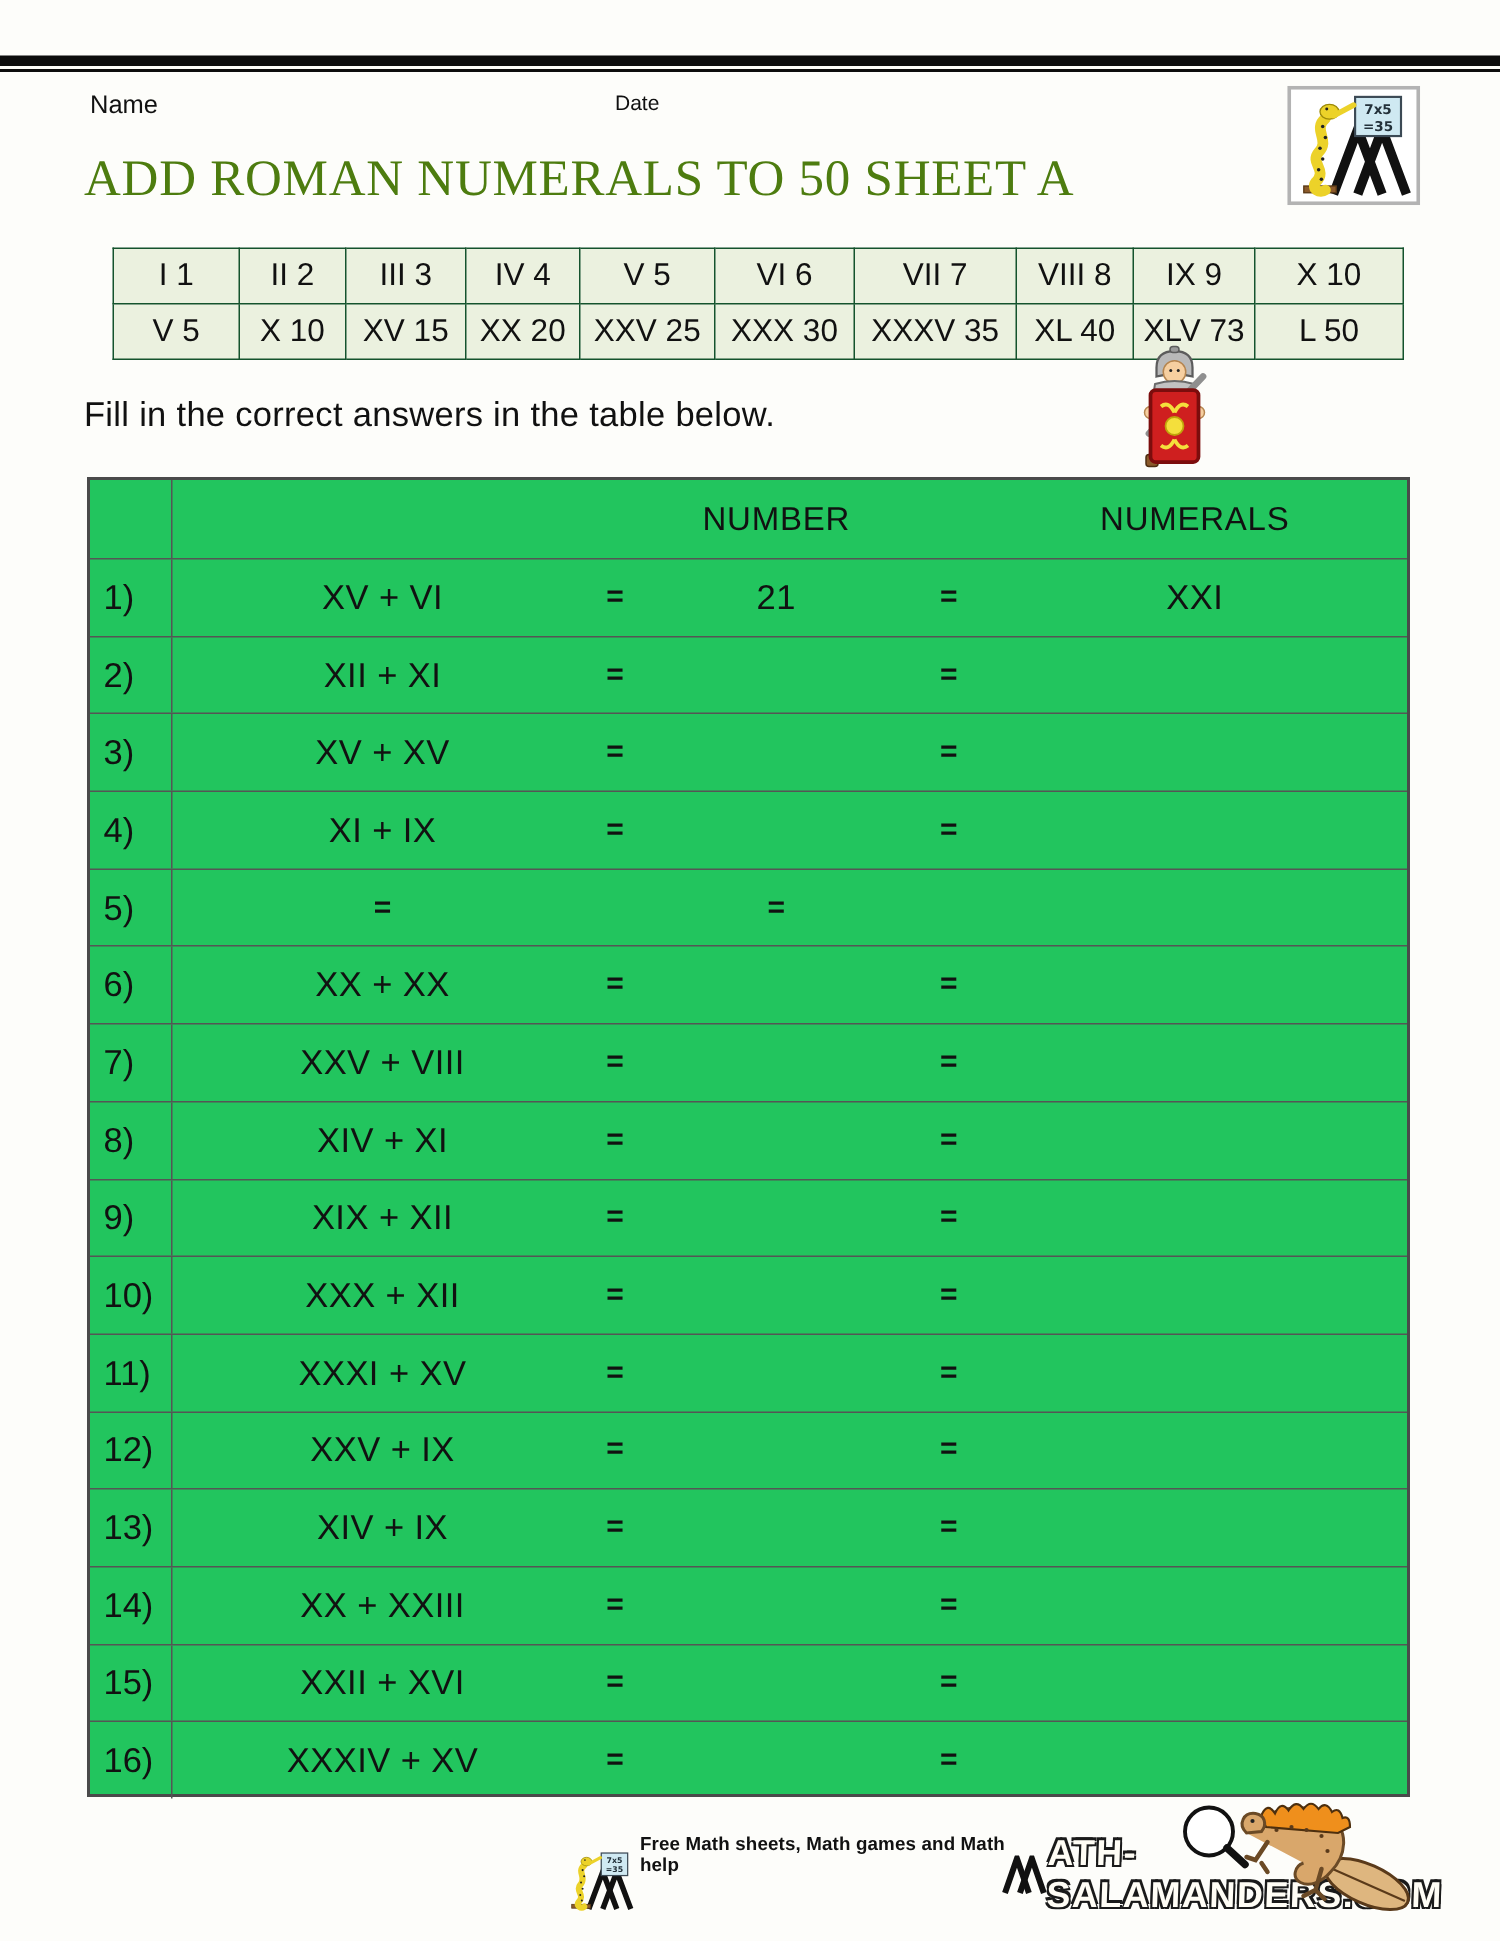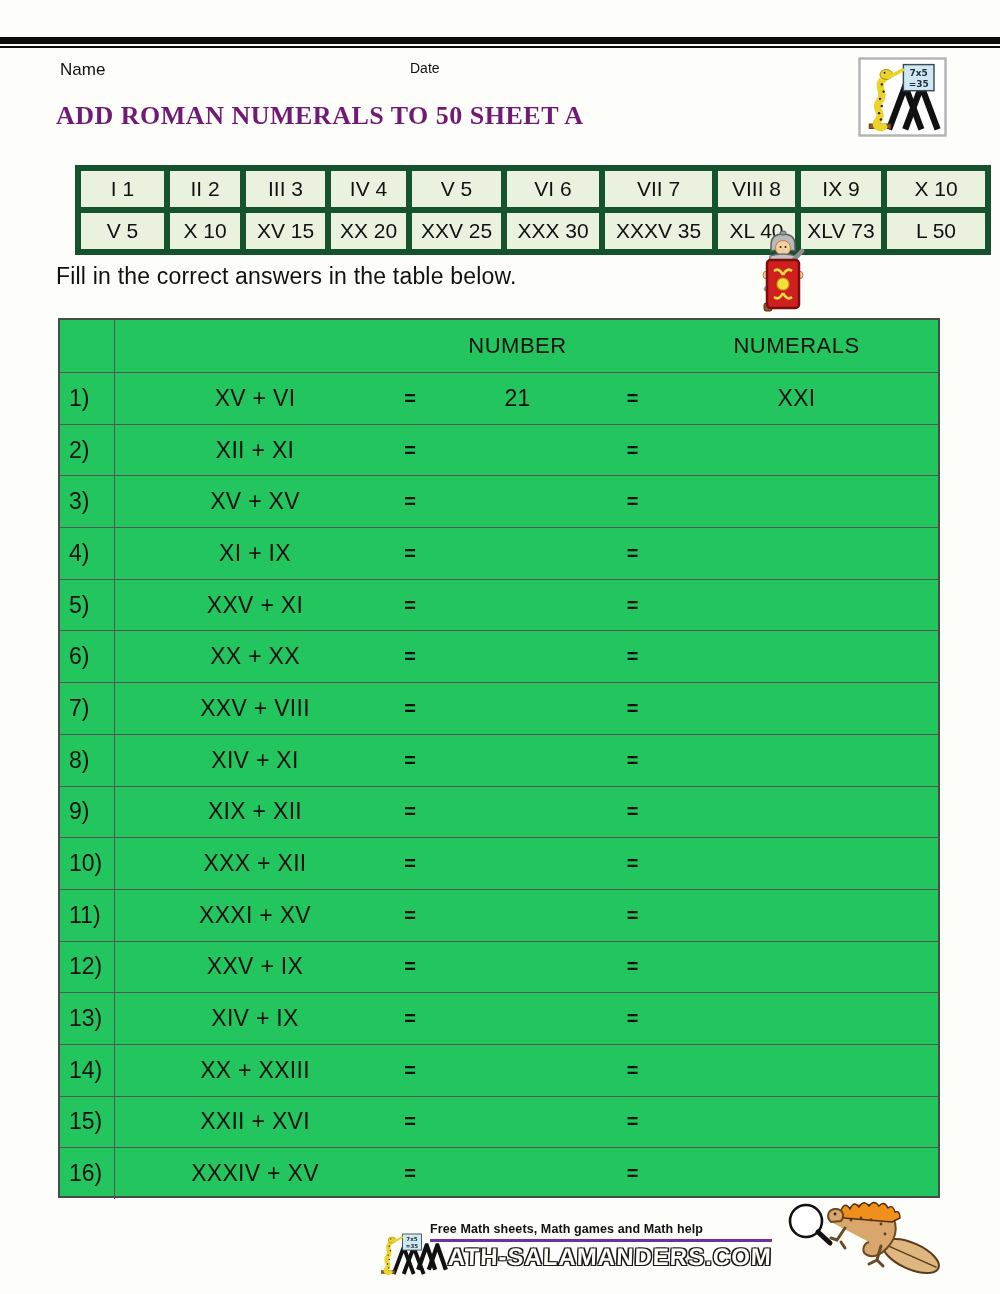--- a/index.html
+++ b/index.html
@@ -10,26 +10,26 @@
   .top-rule{position:absolute;top:37px;left:0;width:1000px;}
   .top-rule .thick{height:7px;background:#0d0d0d;}
   .top-rule .thin{height:2px;background:#0d0d0d;margin-top:2px;}
 
   .name-label{position:absolute;top:60px;left:60px;font-size:17px;}
   .date-label{position:absolute;top:60px;left:410px;font-size:14px;}
 
   .corner-logo{position:absolute;top:57px;left:858px;}
 
   .title{position:absolute;top:101px;left:56px;margin:0;
-         font-family:"Liberation Serif",serif;font-weight:700;
-         font-size:26px;letter-spacing:.5px;color:#701a75;}
+         font-family:"Liberation Serif",serif;font-weight:400;
+         font-size:34px;letter-spacing:.5px;color:#4d7c0f;}
 
   
   .ref-table{position:absolute;top:165px;left:75px;border-collapse:collapse;table-layout:fixed;}
-  .ref-table td{background:#ebf1df;border:6px solid #14532d;text-align:center;
+  .ref-table td{background:#ebf1df;border:1px solid #14532d;text-align:center;
                 font-size:21px;height:36px;padding:0;white-space:nowrap;}
 
   .instruction{position:absolute;top:263px;left:56px;font-size:23px;letter-spacing:.2px;}
 
   .soldier{position:absolute;top:229px;left:752px;}
 
   
   .main-table{position:absolute;top:318px;left:58px;width:882px;height:880px;
               box-sizing:border-box;border:2px solid #4a4a4a;background:#22c55e;}
   .mrow{display:grid;grid-template-columns:55px 280px 30px 185px 45px auto;
@@ -41,21 +41,21 @@
   .rownum{height:100%;display:flex;align-items:center;justify-content:flex-start;
           padding-left:9px;box-sizing:border-box;border-right:1px solid #555;
           font-size:23px;}
   .expr,.numval,.numerals{font-size:23px;letter-spacing:.3px;}
   .eq{font-size:20px;font-weight:700;}
   .hcell{font-size:22px;letter-spacing:.5px;}
 
   
   .footer{position:absolute;left:377px;top:1222px;display:flex;align-items:flex-start;}
   .footer-icon{margin-top:4px;}
-  .footer-text{display:flex;flex-direction:column;margin-left:3px;}
+  .footer-text{display:flex;margin-left:3px;}
   .tagline{font-size:12.5px;font-weight:bold;letter-spacing:.1px;}
   .purple-rule{height:3px;background:#7030a0;margin:3px 0 1px;}
   .site-row{display:flex;align-items:center;margin-left:-14px;}
   .site-text{font-size:24px;font-weight:700;letter-spacing:1px;color:#fffdf5;
              transform:skewX(-2deg);
              text-shadow:-1.4px -1.4px 0 #1a1a1a,1.4px -1.4px 0 #1a1a1a,
                          -1.4px 1.4px 0 #1a1a1a,1.4px 1.4px 0 #1a1a1a;}
   .salamander-right{position:absolute;top:1194px;left:785px;}
 </style>
 </head>
@@ -204,21 +204,20 @@
         <div class="mrow">
           <div class="cell rownum">4)</div>
           <div class="cell expr">XI + IX</div>
           <div class="cell eq">=</div>
           <div class="cell numval"></div>
           <div class="cell eq">=</div>
           <div class="cell numerals"></div>
         </div>
         <div class="mrow">
           <div class="cell rownum">5)</div>
-          <div class="cell expr">XXV + XI</div>
           <div class="cell eq">=</div>
           <div class="cell numval"></div>
           <div class="cell eq">=</div>
           <div class="cell numerals"></div>
         </div>
         <div class="mrow">
           <div class="cell rownum">6)</div>
           <div class="cell expr">XX + XX</div>
           <div class="cell eq">=</div>
           <div class="cell numval"></div>

